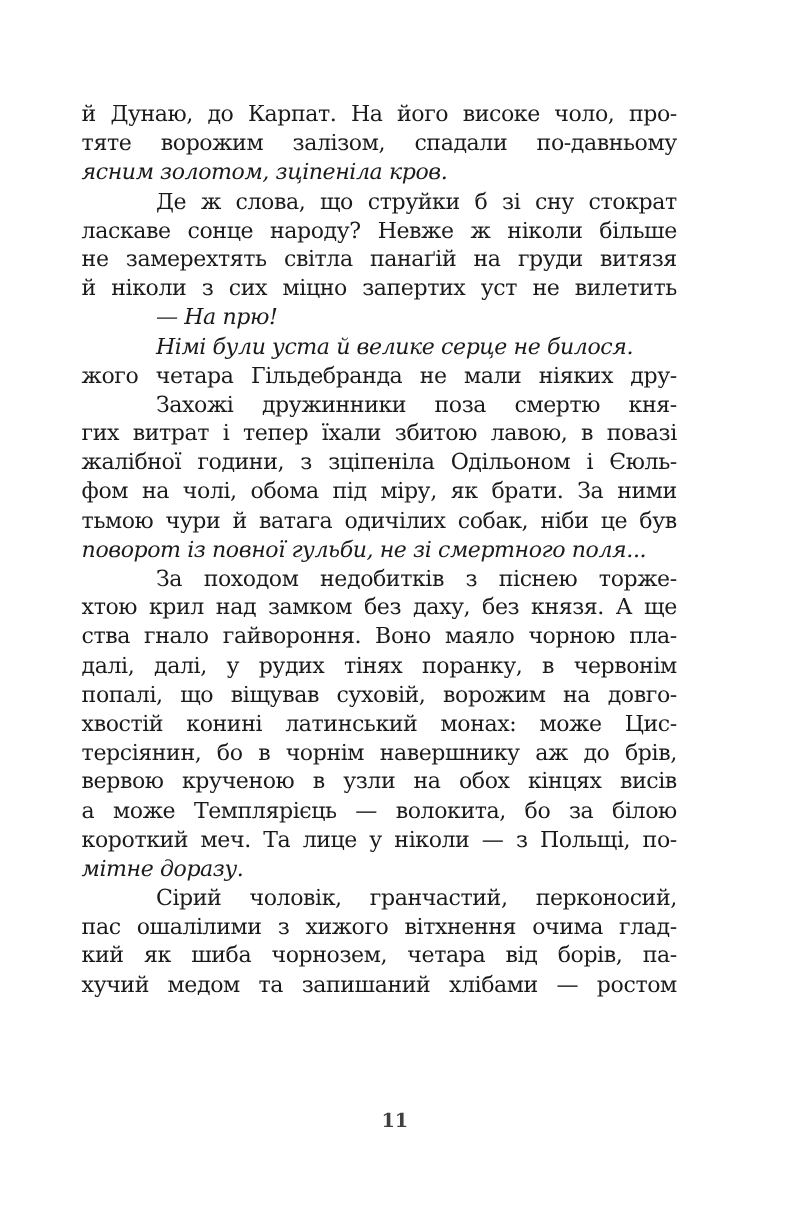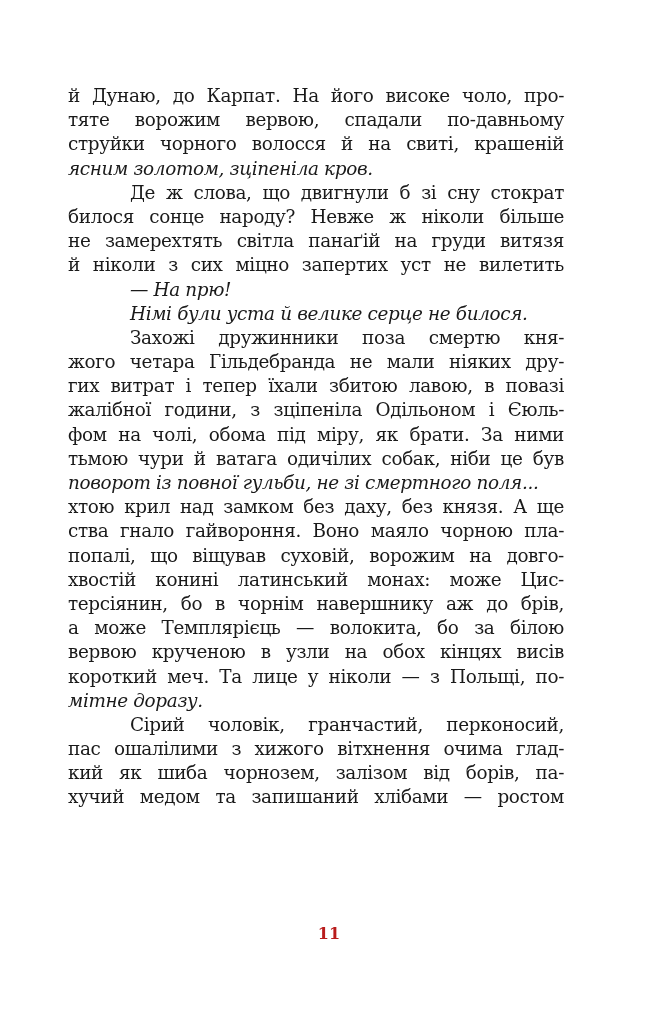--- a/index.html
+++ b/index.html
@@ -41,52 +41,53 @@
   }
   .page-number {
     position: absolute;
     left: 0;
     width: 658px;
     top: 924px;
     text-align: center;
     font-family: "DejaVu Serif", "Liberation Serif", serif;
     font-weight: bold;
     font-size: 16px;
-    color: #b91c1c;
+    color: #404040;
   }
 </style>
 </head>
 <body>
 
 <div class="page">
   <span class="line">й Дунаю, до Карпат. На його високе чоло, про-</span>
-  <span class="line">тяте ворожим вервою, спадали по-давньому</span>
-  <span class="line">струйки чорного волосся й на свиті, крашеній</span>
+  <span class="line">тяте ворожим залізом, спадали по-давньому</span>
   <span class="line last">ясним золотом, зціпеніла кров.</span>
-  <span class="line indent">Де ж слова, що двигнули б зі сну стократ</span>
-  <span class="line">билося сонце народу? Невже ж ніколи більше</span>
+  <span class="line indent">Де ж слова, що струйки б зі сну стократ</span>
+  <span class="line">ласкаве сонце народу? Невже ж ніколи більше</span>
   <span class="line">не замерехтять світла панаґій на груди витязя</span>
   <span class="line">й ніколи з сих міцно запертих уст не вилетить</span>
   <span class="line indent last">— На прю!</span>
   <span class="line indent last">Німі були уста й велике серце не билося.</span>
+  <span class="line">жого четара Гільдебранда не мали ніяких дру-</span>
   <span class="line indent">Захожі дружинники поза смертю кня-</span>
-  <span class="line">жого четара Гільдебранда не мали ніяких дру-</span>
   <span class="line">гих витрат і тепер їхали збитою лавою, в повазі</span>
   <span class="line">жалібної години, з зціпеніла Одільоном і Єюль-</span>
   <span class="line">фом на чолі, обома під міру, як брати. За ними</span>
   <span class="line">тьмою чури й ватага одичілих собак, ніби це був</span>
   <span class="line last">поворот із повної гульби, не зі смертного поля...</span>
+  <span class="line indent">За походом недобитків з піснею торже-</span>
   <span class="line">хтою крил над замком без даху, без князя. А ще</span>
   <span class="line">ства гнало гайвороння. Воно маяло чорною пла-</span>
+  <span class="line">далі, далі, у рудих тінях поранку, в червонім</span>
   <span class="line">попалі, що віщував суховій, ворожим на довго-</span>
   <span class="line">хвостій конині латинський монах: може Цис-</span>
   <span class="line">терсіянин, бо в чорнім навершнику аж до брів,</span>
+  <span class="line">вервою крученою в узли на обох кінцях висів</span>
   <span class="line">а може Темплярієць — волокита, бо за білою</span>
-  <span class="line">вервою крученою в узли на обох кінцях висів</span>
   <span class="line">короткий меч. Та лице у ніколи — з Польщі, по-</span>
   <span class="line last">мітне доразу.</span>
   <span class="line indent">Сірий чоловік, гранчастий, перконосий,</span>
   <span class="line">пас ошалілими з хижого вітхнення очима глад-</span>
-  <span class="line">кий як шиба чорнозем, залізом від борів, па-</span>
+  <span class="line">кий як шиба чорнозем, четара від борів, па-</span>
   <span class="line">хучий медом та запишаний хлібами — ростом</span>
 </div>
 
 <div class="page-number">11</div>
 
 </body></html>

